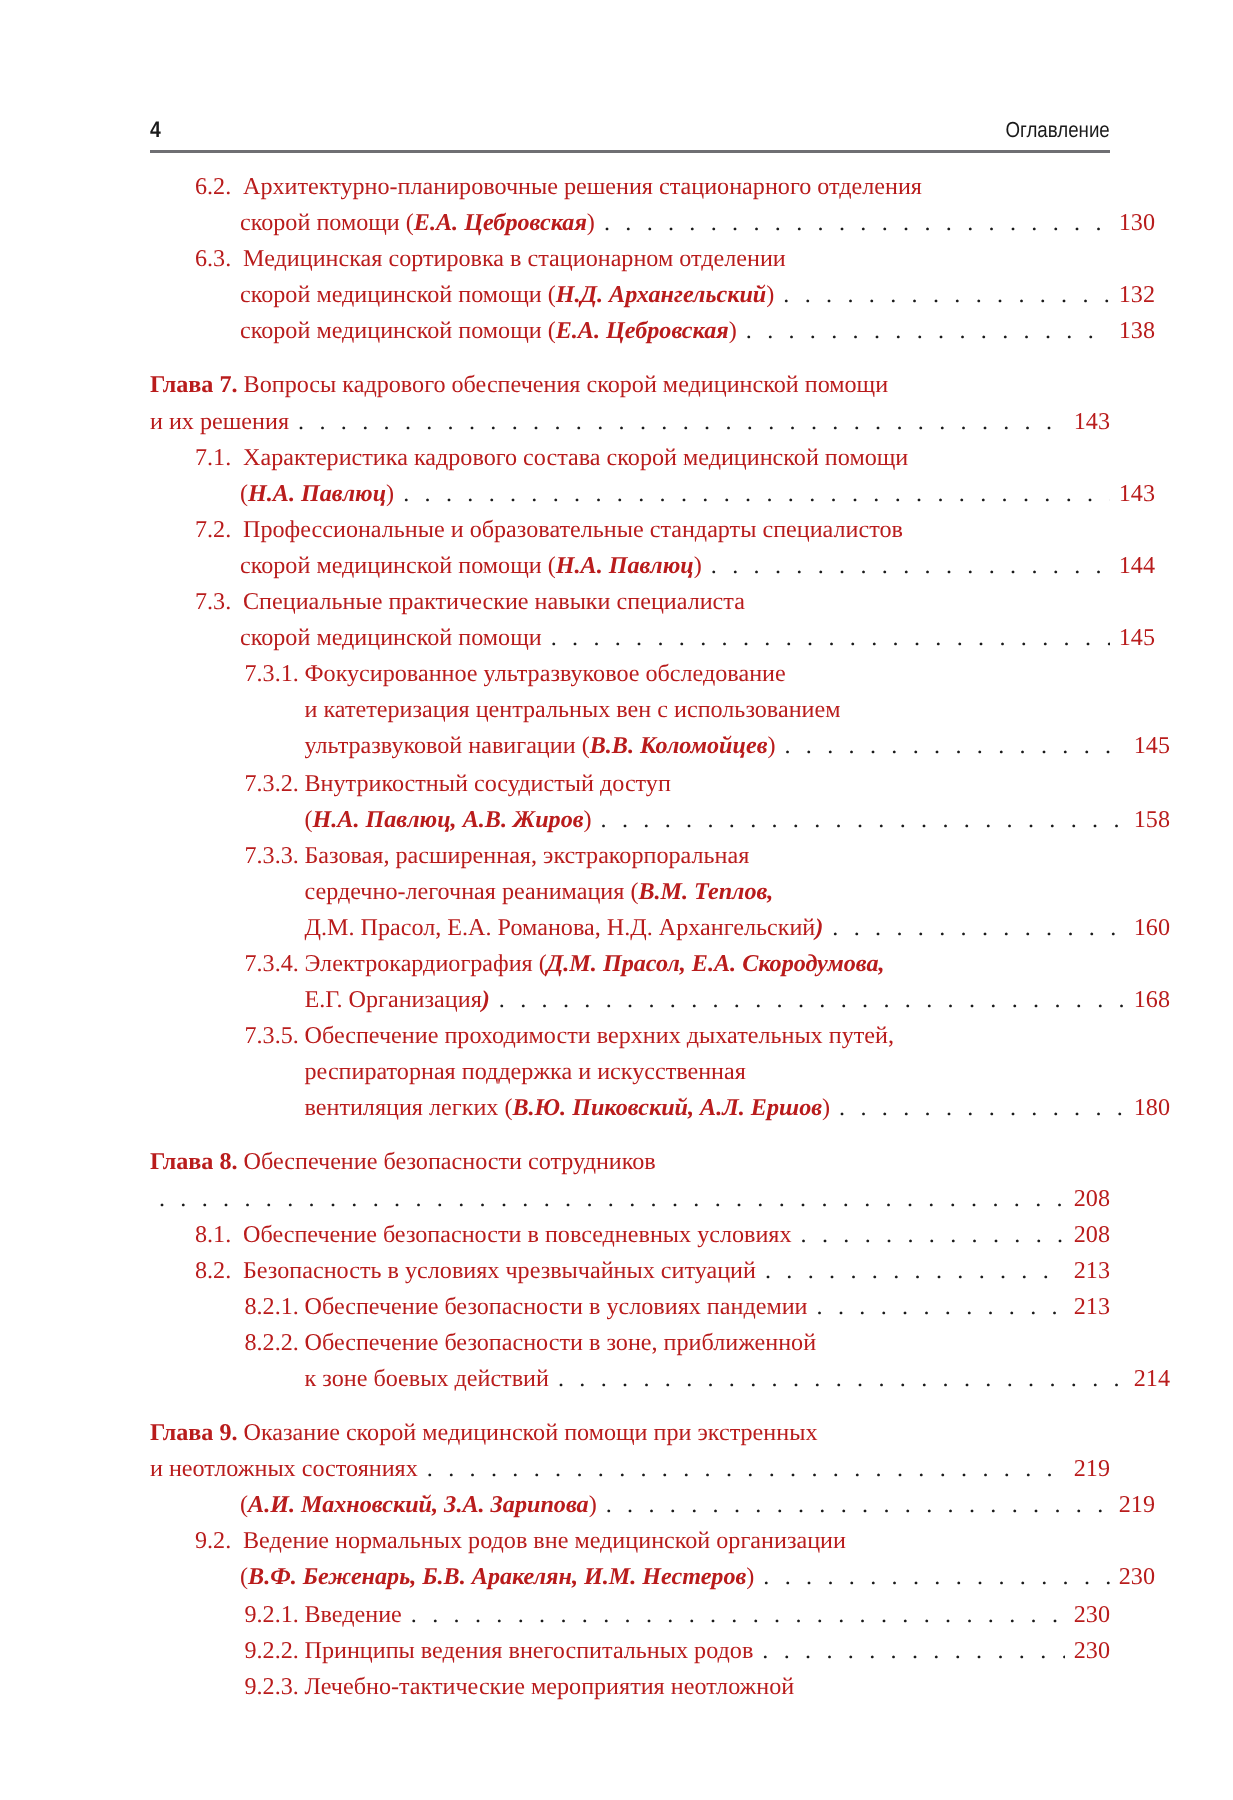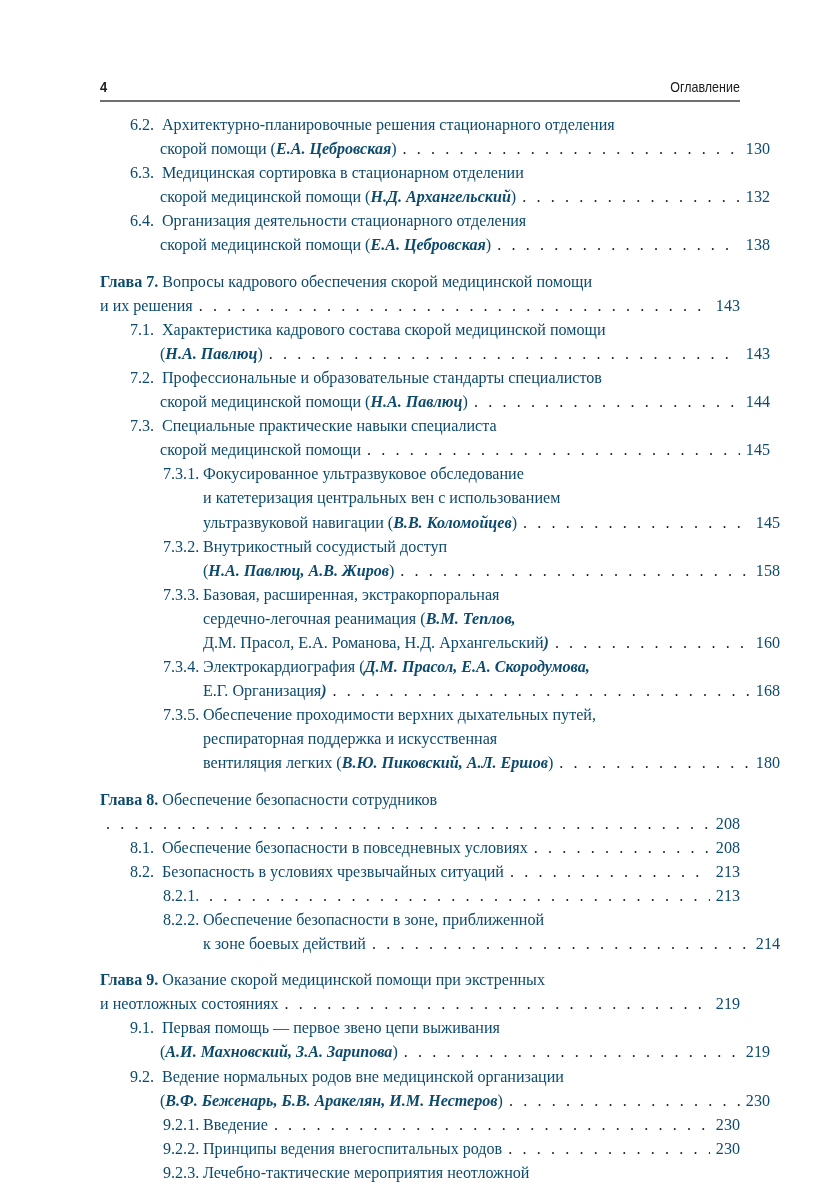--- a/index.html
+++ b/index.html
@@ -66,21 +66,21 @@
     position: absolute;
     left: 100px;
     top: 113px;
     width: 640px;
   }
 
   .entry {
     position: relative;
     font-size: 16.1px;
     line-height: 24.1px;
-    color: #0c4a6e;
+    color: #b91c1c;
   }
 
   
   .entry.chapter {
     margin-top: 12px;
   }
 
   
   .lvl-ch   { padding-left: 0px; }
   .lvl-2    { padding-left: 30px; }
@@ -187,26 +187,20 @@
           <span class="txt rowflex">
             <span><span>скорой медицинской помощи (</span></span>
             <span class="ital-b">Н.Д. Архангельский</span>
             <span>)</span>
           </span>
           <span class="dots"></span>
           <span class="pg">132</span>
         </div>
       </div>
       <div class="entry lvl-2">
-        <div class="line ">
-          <span class="txt rowflex">
-            <span class="num numcol-2">6.4.</span>
-            <span><span>Организация деятельности стационарного отделения</span></span>
-          </span>
-        </div>
         <div class="line leader-row cont-2">
           <span class="txt rowflex">
             <span><span>скорой медицинской помощи (</span></span>
             <span class="ital-b">Е.А. Цебровская</span>
             <span>)</span>
           </span>
           <span class="dots"></span>
           <span class="pg">138</span>
         </div>
       </div>
@@ -399,20 +393,21 @@
             <span><span>Безопасность в условиях чрезвычайных ситуаций</span></span>
           </span>
           <span class="dots"></span>
           <span class="pg">213</span>
         </div>
       </div>
       <div class="entry lvl-3" style="margin-top: 0px;">
         <div class="line leader-row ">
           <span class="txt rowflex">
             <span class="num numcol-3">8.2.1.</span>
+            <span><span>Обеспечение безопасности в условиях пандемии</span></span>
           </span>
           <span class="dots"></span>
           <span class="pg">213</span>
         </div>
       </div>
       <div class="entry lvl-3">
         <div class="line ">
           <span class="txt rowflex">
             <span class="num numcol-3">8.2.2.</span>
             <span><span>Обеспечение безопасности в зоне, приближенной</span></span>
@@ -435,26 +430,20 @@
         </div>
         <div class="line leader-row cont-ch">
           <span class="txt rowflex">
             <span><span>и неотложных состояниях</span></span>
           </span>
           <span class="dots"></span>
           <span class="pg">219</span>
         </div>
       </div>
       <div class="entry lvl-2">
-        <div class="line ">
-          <span class="txt rowflex">
-            <span class="num numcol-2">9.1.</span>
-            <span><span>Первая помощь — первое звено цепи выживания</span></span>
-          </span>
-        </div>
         <div class="line leader-row cont-2">
           <span class="txt rowflex">
             <span><span>(</span></span>
             <span class="ital-b">А.И. Махновский, З.А. Зарипова</span>
             <span>)</span>
           </span>
           <span class="dots"></span>
           <span class="pg">219</span>
         </div>
       </div>

